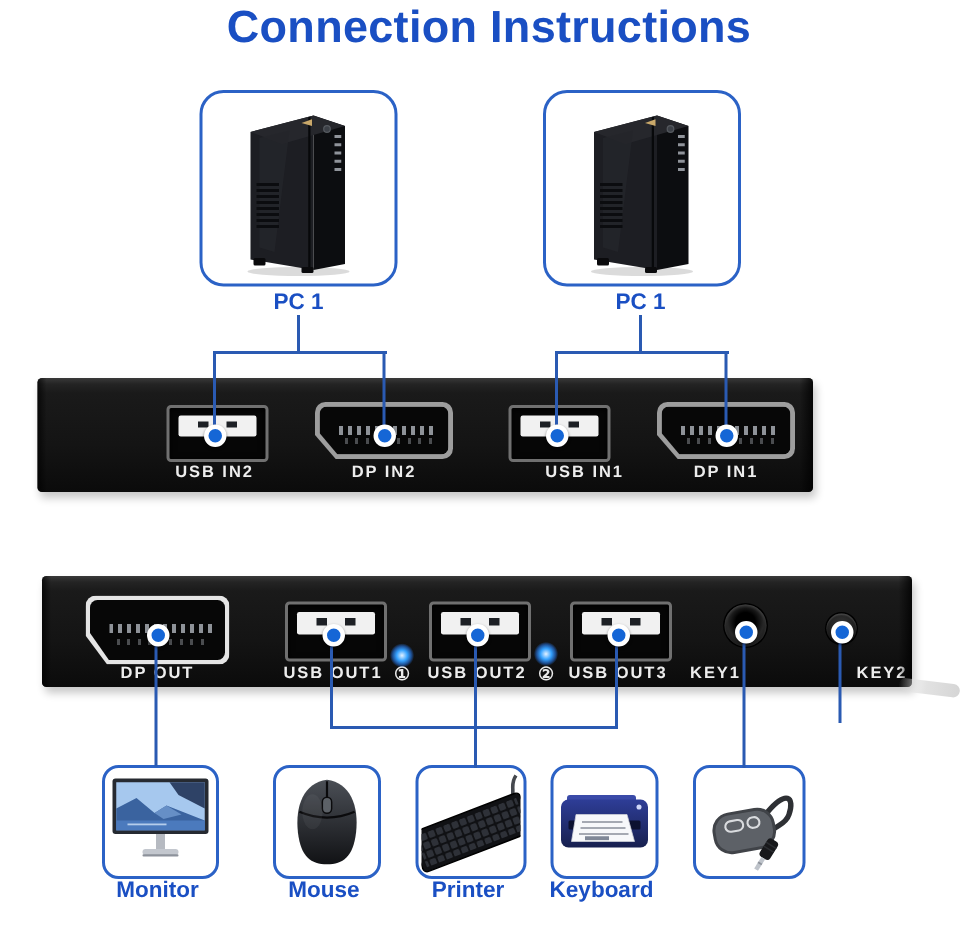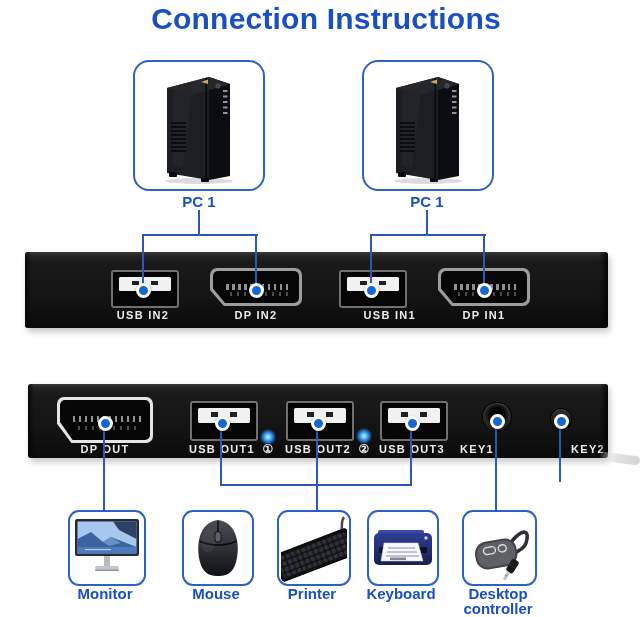--- a/index.html
+++ b/index.html
@@ -159,21 +159,21 @@
 
   <div class="ln" style="left:198px;top:210px;width:2px;height:26px;"></div>
   <div class="ln" style="left:142px;top:234px;width:116px;height:2px;"></div>
   <div class="ln" style="left:142px;top:234px;width:2px;height:56px;"></div>
   <div class="ln" style="left:255px;top:234px;width:2px;height:56px;"></div>
   <div class="ln" style="left:426px;top:210px;width:2px;height:26px;"></div>
   <div class="ln" style="left:370px;top:234px;width:116px;height:2px;"></div>
   <div class="ln" style="left:370px;top:234px;width:2px;height:56px;"></div>
   <div class="ln" style="left:483px;top:234px;width:2px;height:56px;"></div>
 
-  <div class="device" style="left:25px;top:252px;width:583px;height:76px;">
+  <div class="device" style="left:25px;top:252px;width:517px;height:76px;">
     <div class="usb" style="left:86px;top:18px;width:64px;height:34px;">
         <div class="tab"></div>
       </div>
     <div class="dp" style="left:185px;top:16px;width:92px;height:38px;">
       <div class="shell"></div>
         <div class="inner"></div>
         <div class="pins"></div>
         <div class="pins2"></div>
     </div>
     <div class="usb" style="left:314px;top:18px;width:64px;height:34px;">
@@ -327,15 +327,14 @@
       </g>
       <g transform="rotate(32 44 52)">
         <rect x="40" y="44" width="8" height="14" rx="2.5" fill="#17181b"></rect>
         <line x1="40" y1="48" x2="48" y2="48" stroke="#2b2d31" stroke-width="1"></line>
         <line x1="40" y1="51" x2="48" y2="51" stroke="#2b2d31" stroke-width="1"></line>
         <rect x="42.5" y="58" width="3" height="9" fill="#bfc4cb"></rect>
         <rect x="42.5" y="61.5" width="3" height="1.2" fill="#8d929a"></rect>
       </g>
     </svg>
   </div>
-  <div class="plbl" style="left:451px;width:94px;">Desktop controller</div>
 
 </div>
 
 </body></html>

